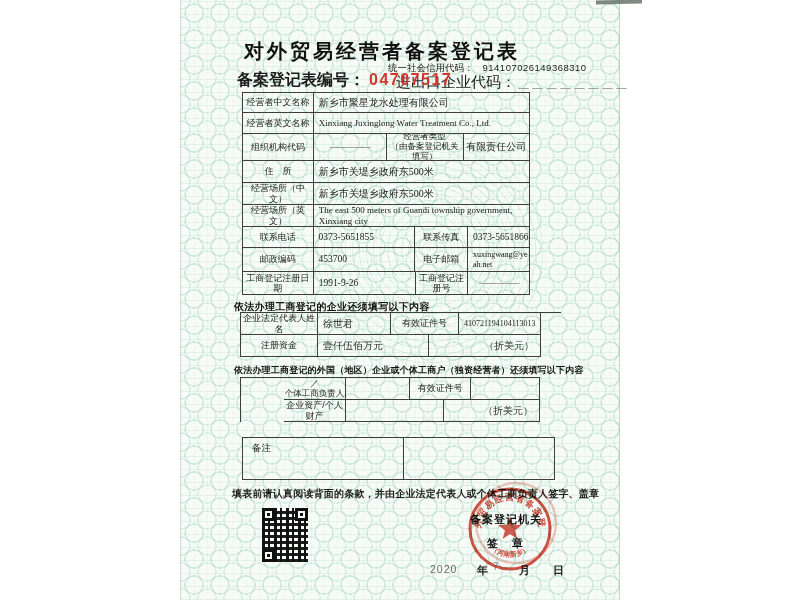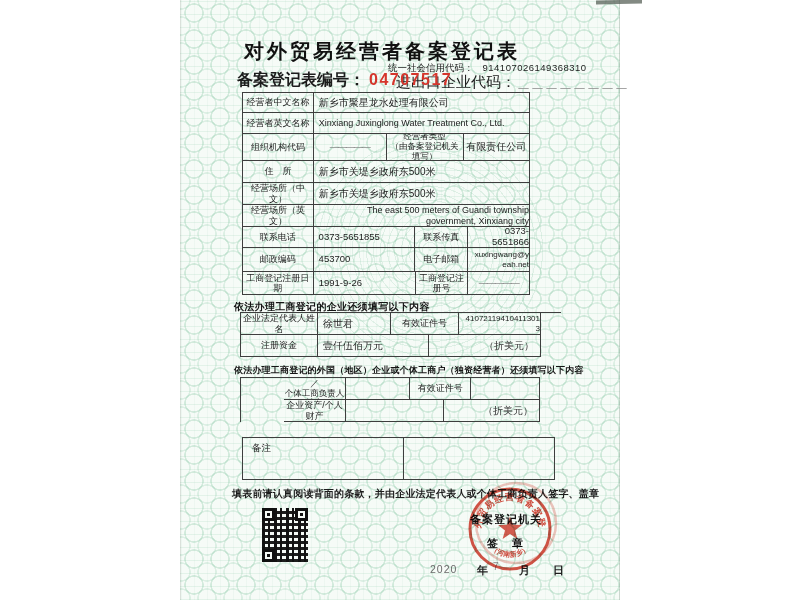--- a/index.html
+++ b/index.html
@@ -36,21 +36,21 @@
   .ie-line { left:396px; top:73px; font-size:15px; }
   .ie-line .blank { color:#8a8a8a; letter-spacing:-1px; }
   .formno { left:237px; top:70px; font-size:16px; font-weight:bold; }
   .formno .red { color:#d5352c; font-weight:bold; letter-spacing:1.5px; margin-left:4px; }
 
   .tbl { position:absolute; border-top:1px solid #3e3e3e; border-left:1px solid #3e3e3e; z-index:3; background:transparent; }
   .trow { display:flex; }
   .cell { border-right:1px solid #3e3e3e; border-bottom:1px solid #3e3e3e;
           display:flex; flex-direction:column; align-items:center; justify-content:center;
           text-align:center; font-size:9px; color:#222; line-height:1.15; overflow:hidden; }
-  .cell.v { align-items:flex-start; text-align:right; padding-left:5px; justify-content:center; }
+  .cell.v { align-items:flex-start; text-align:left; padding-left:5px; justify-content:center;font-family:Liberation Serif, serif; }
   .cell.v2 { font-size:10px; }
   .cell.en { font-size:9px; }
   .cell.dash { color:#7c7c7c; letter-spacing:-1px; align-items:center; }
   .cell.num { font-size:9.5px; }
   .cell.tiny { font-size:8px; word-break:break-all; }
   .cell.usd { align-items:flex-end; padding-right:6px; font-size:10px; color:#333; }
   .sub { font-size:8.5px; }
 
   .sec-h { font-weight:bold; color:#141414; }
   .sec2 { left:234px; top:300px; font-size:10px; letter-spacing:.3px; }

